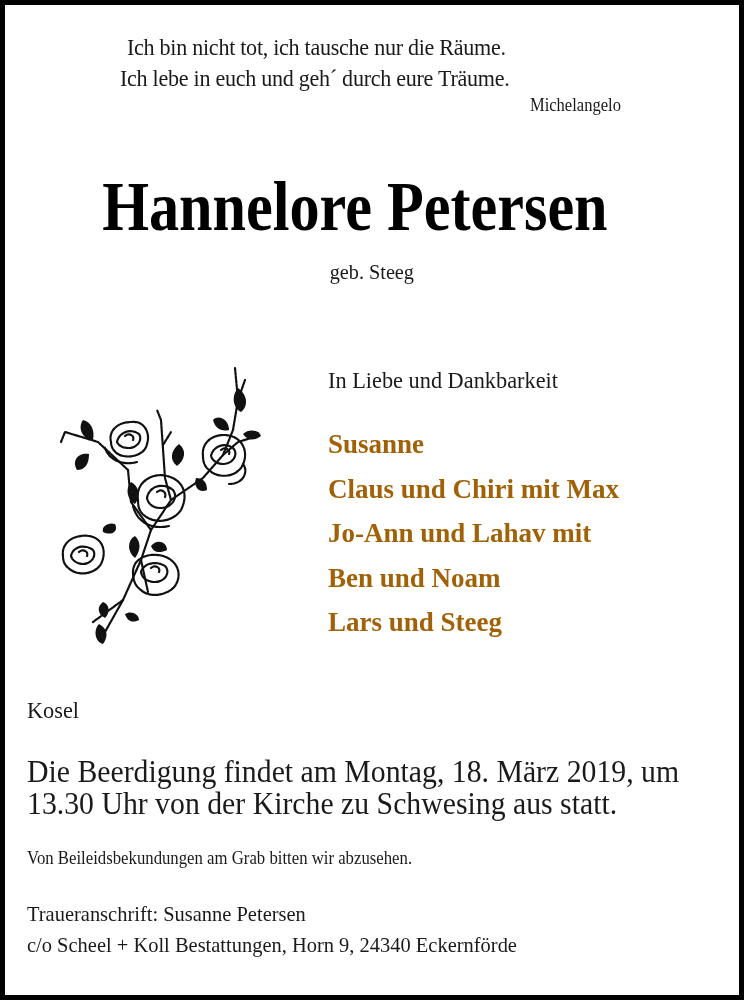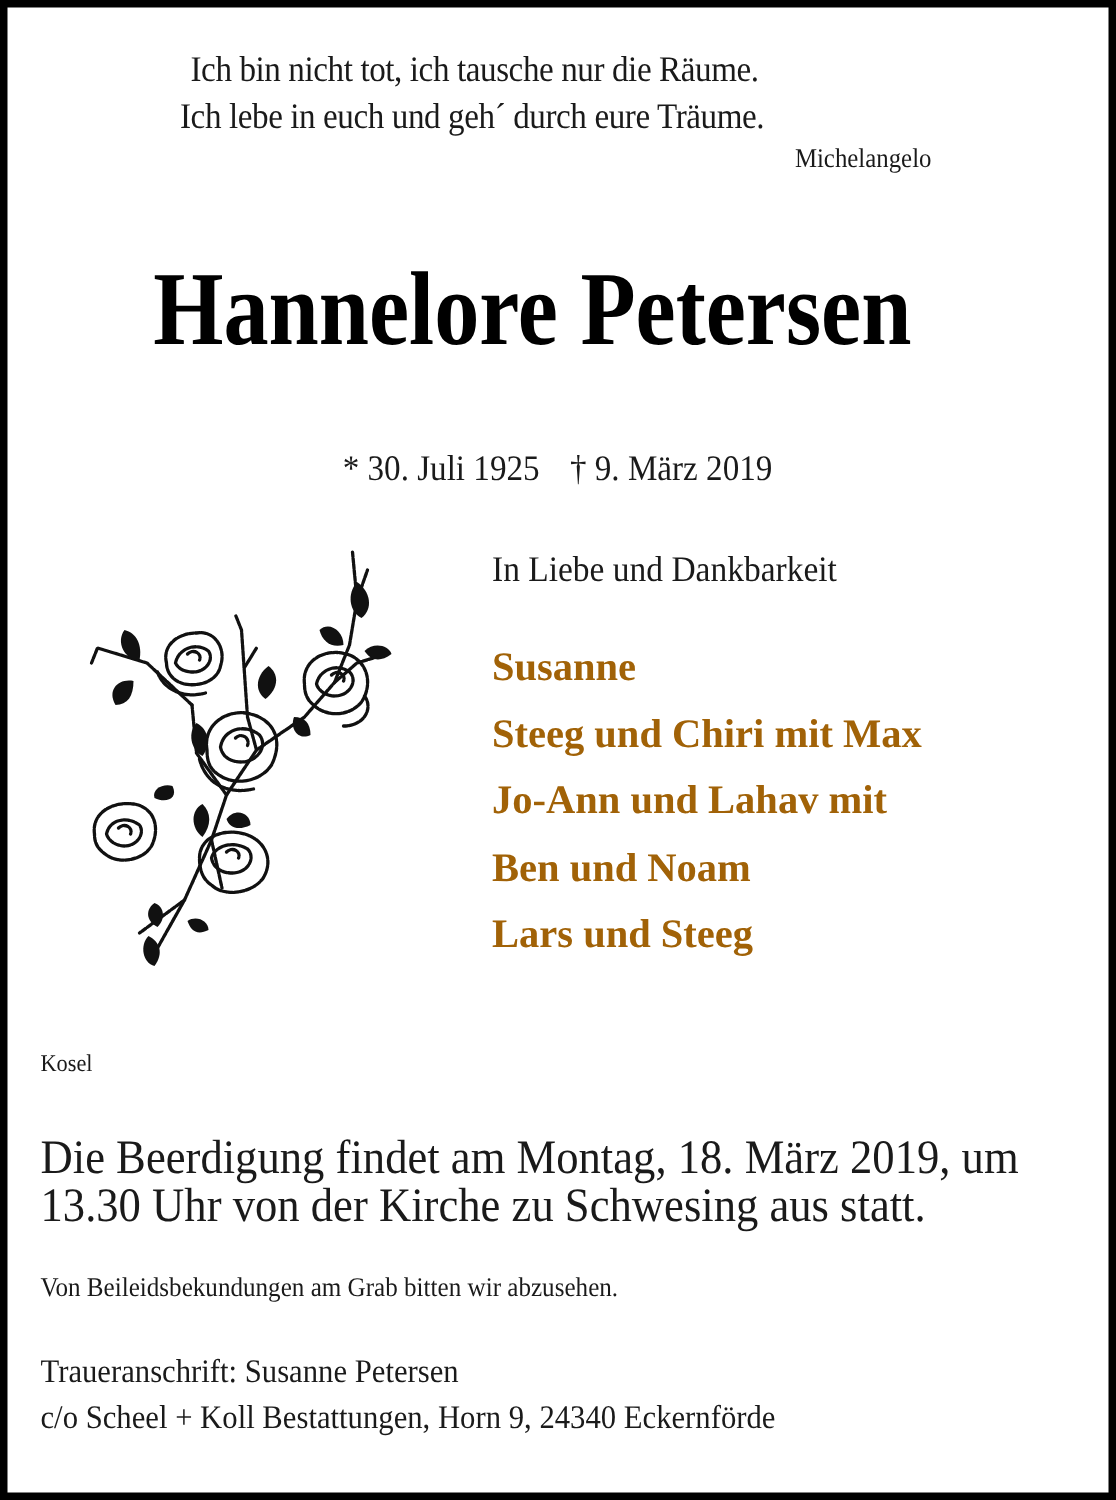--- a/index.html
+++ b/index.html
@@ -97,21 +97,21 @@
     .mourners li {
       font-size: 27px;
       line-height: 44.5px;
       font-weight: bold;
       color: #a16207;
       white-space: nowrap;
     }
 
     .place {
       left: 22px; top: 690px;
-      font-size: 16px; line-height: 30px;
+      font-size: 24px; line-height: 30px;
     }
     .place span { display: inline-block; transform: scaleX(0.93); transform-origin: left top; }
 
     .funeral {
       left: 22px; top: 750px;
       font-size: 32px; line-height: 32px;
     }
     .funeral div { transform: scaleX(0.93); transform-origin: left top; }
 
     .note {
@@ -133,26 +133,24 @@
   <div class="page">
 
     <div class="abs quote-line quote-1">Ich bin nicht tot, ich tausche nur die Räume.</div>
     <div class="abs quote-line quote-2">Ich lebe in euch und geh´ durch eure Träume.</div>
     <div class="abs quote-author">Michelangelo</div>
 
     <div class="abs name">
       <span>Hannelore Petersen</span>
     </div>
 
-
-    <div class="abs dates">
-      <span class="inner">
-        <span>* 30. Juli 1925</span><span class="gap"></span><span>† 9. März 2019</span>
-      </span>
-    </div>
+    <div class="abs maiden">
+      <span>geb. Steeg</span>
+    </div>
+
 
     <div class="abs roses">
       <svg width="210" height="285" viewBox="0 0 210 285" xmlns="http://www.w3.org/2000/svg">
         <g fill="none" stroke="#111" stroke-width="2.2" stroke-linecap="round" stroke-linejoin="round" stroke-dasharray="3 1">
 
           <path d="M52 272 L70 240 L88 200 L98 170 L118 140 L150 118 L170 95 L180 70 L185 40 L182 8"></path>
           <path d="M185 40 L192 20"></path>
           <path d="M70 240 L40 262"></path>
           <path d="M88 200 L95 232"></path>
           <path d="M98 170 L78 142 L75 110"></path>
@@ -203,21 +201,21 @@
         </g>
       </svg>
     </div>
 
     <div class="abs intro">
       <span>In Liebe und Dankbarkeit</span>
     </div>
 
     <ul class="abs mourners">
       <li>Susanne</li>
-      <li>Steeg und Chiri mit Max</li>
+      <li>Claus und Chiri mit Max</li>
       <li>Jo-Ann und Lahav mit</li>
       <li>Ben und Noam</li>
       <li>Lars und Steeg</li>
     </ul>
 
     <div class="abs place">
       <span>Kosel</span>
     </div>
 
     <div class="abs funeral">

